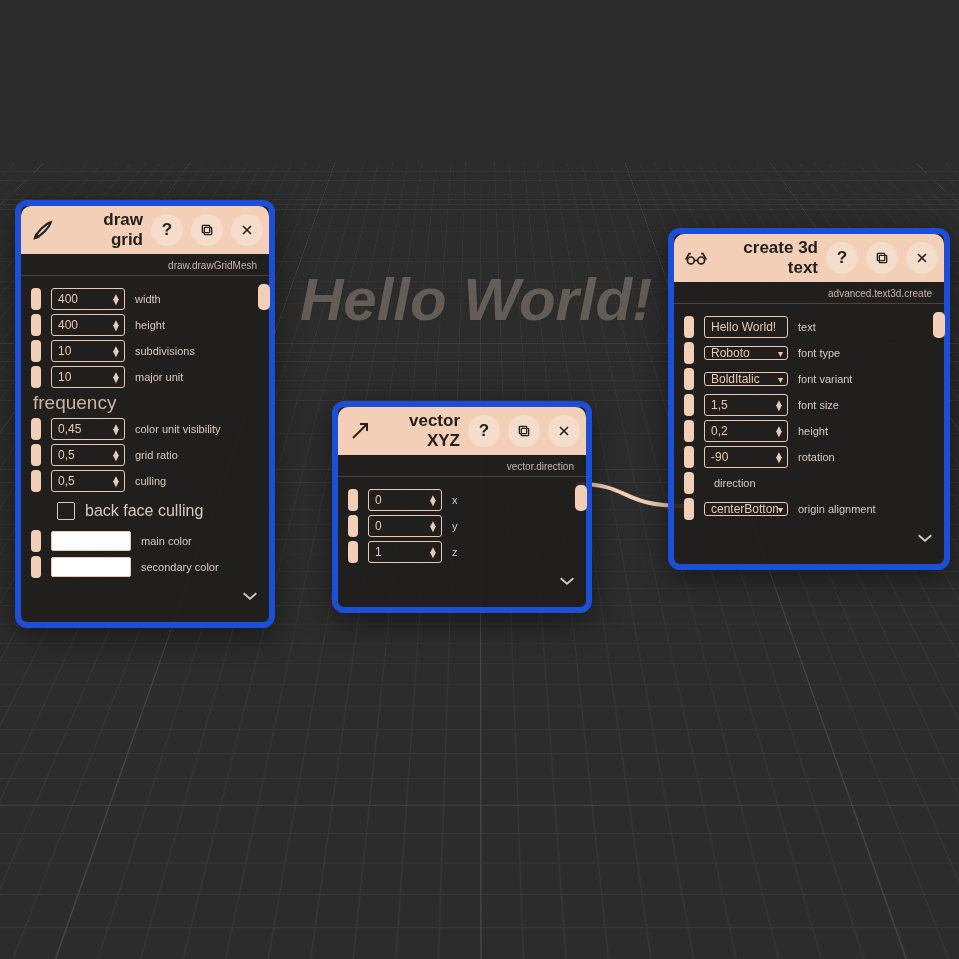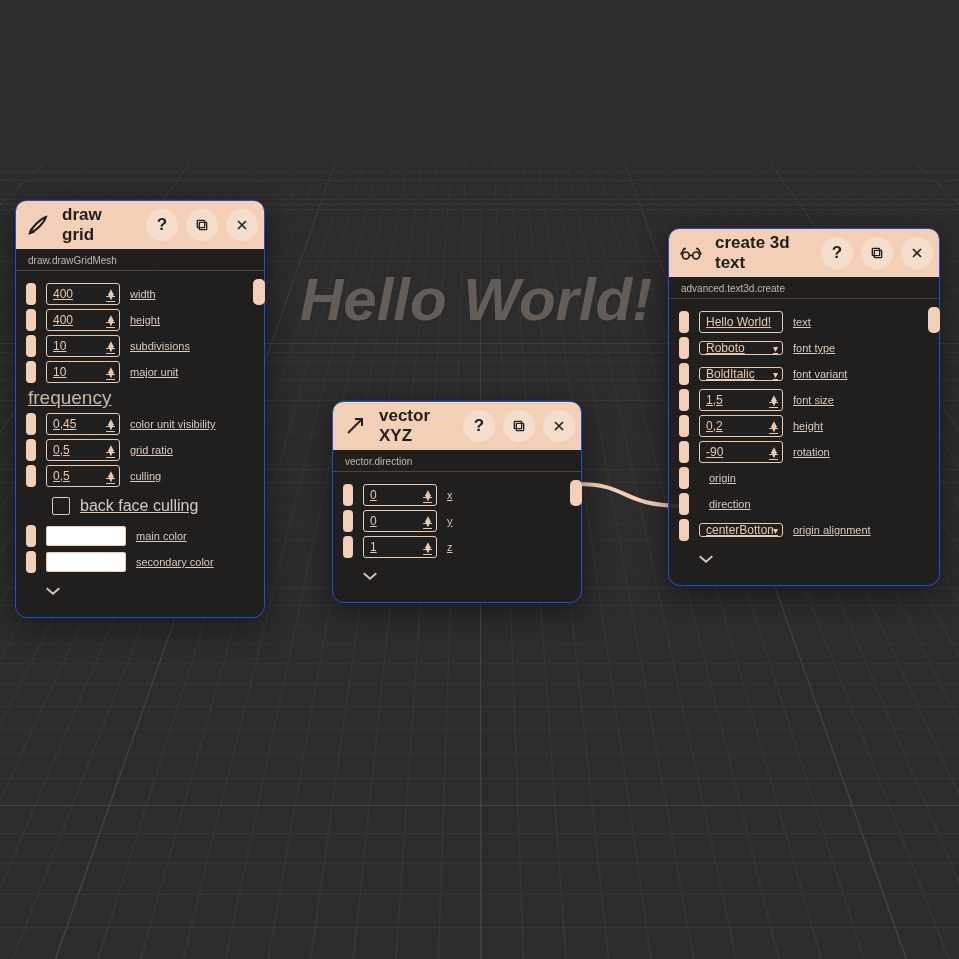--- a/index.html
+++ b/index.html
@@ -37,24 +37,25 @@
     color:rgba(184,167,154,.45);
     text-shadow:0 0 1px rgba(0,0,0,.3);
     letter-spacing:0px;
     pointer-events:none;
     white-space:nowrap;
   }
 
   .node{
     position:absolute;
     background:rgba(33,30,29,.92);
-    border:1px solid #1d4ed8;
+    border:6px solid #1d4ed8;
     border-radius:12px;
     box-shadow:0 8px 30px rgba(0,0,0,.45);
     color:#d9c9bd;
+    text-align:right;
   }
   .node-header{
     display:flex;align-items:center;gap:8px;
     background:#f2cfb6;
     border-radius:10px 10px 0 0;
     padding:4px 6px 4px 10px;
     color:#23201e;
     font-weight:700;
     font-size:17px;
   }
@@ -68,21 +69,21 @@
     display:flex;align-items:center;justify-content:center;
     color:#23201e;font-weight:700;font-size:17px;
     cursor:pointer;
   }
   .hdr-btn svg{width:16px;height:16px;}
   .node-sub{
     font-size:10px;color:#c8b6a8;
     padding:6px 12px 4px;
     border-bottom:1px solid #4b443f;
   }
-  .node-body{padding:8px 10px 6px;position:relative;text-decoration:underline;}
+  .node-body{padding:8px 10px 6px;position:relative;}
 
   .row{
     display:flex;align-items:center;gap:10px;
     margin:4px 0;
     font-size:14px;
   }
   .port{
     width:10px;height:22px;border-radius:4px;background:#f2cfb6;flex:none;
   }
   .port.spacer{background:transparent;}
@@ -391,24 +392,20 @@
     <div class="row">
       <span class="port"></span>
       <span class="num-field" style="width:84px">
           <span>-90</span>
           <span class="spin">▲<br>▼</span>
         </span>
       <span class="label">rotation</span>
     </div>
     <div class="row">
       <span class="port"></span>
-      <span class="label" style="padding-left:10px">origin</span>
-    </div>
-    <div class="row">
-      <span class="port"></span>
       <span class="label" style="padding-left:10px">direction</span>
     </div>
     <div class="row">
       <span class="port"></span>
       <span class="select-field">
           <span class="txt">centerBottom</span>
           <span class="caret">▾</span>
         </span>
       <span class="label">origin alignment</span>
     </div>

